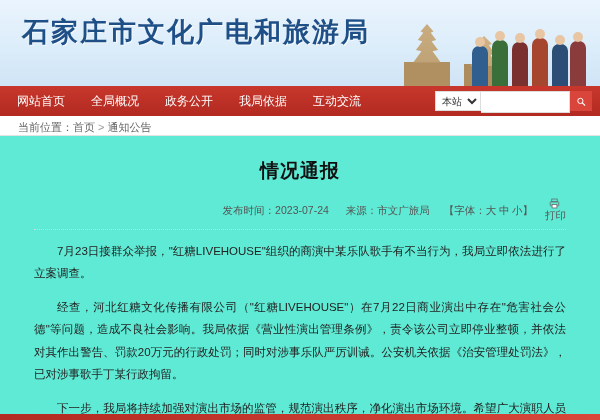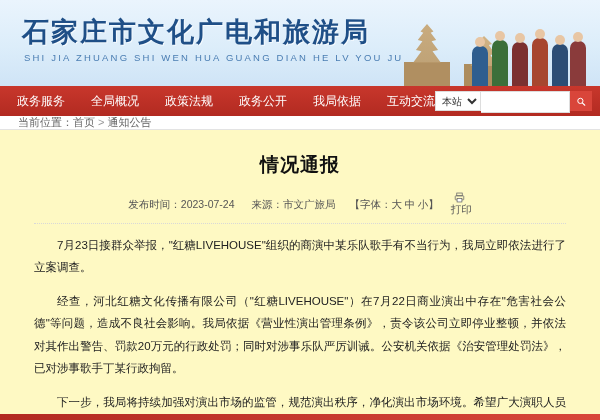--- a/index.html
+++ b/index.html
@@ -10,21 +10,21 @@
     width: 600px;
     height: 420px;
     overflow: hidden;
     font-family: "Liberation Sans", sans-serif;
     background: #ffffff;
   }
   .page {
     position: relative;
     width: 600px;
     height: 420px;
-    background: #fef9c3;
+    background: #5eead4;
   }
 
   
   .banner {
     position: relative;
     height: 86px;
     background: linear-gradient(180deg, #e8f2fb 0%, #dfeefb 40%, #cfe6f8 100%);
     overflow: hidden;
   }
   .banner-sky {
@@ -163,24 +163,24 @@
     background: #d9453a;
     border: none;
     display: flex;
     align-items: center;
     justify-content: center;
     cursor: pointer;
   }
 
   
   .crumb-wrap {
-    height: 14px;
+    height: 20px;
     border-bottom: 1px solid #e3e3e3;
     display: flex;
-    align-items: center;
+    align-items: flex-end;
     padding: 0 18px;
     box-sizing: border-box;
     background: #fff;
   }
   .crumb {
     font-size: 11px;
     color: #666;
   }
   .crumb a {
     color: #666;
@@ -199,21 +199,21 @@
     font-size: 19px;
     font-weight: bold;
     color: #111;
     font-family: "DejaVu Serif", "Liberation Serif", serif;
     margin: 8px 0 14px 0;
     letter-spacing: 1px;
   }
   .meta-row {
     display: flex;
     align-items: center;
-    justify-content: center;
+    justify-content: flex-end;
     border-bottom: 1px dotted #d8d8d8;
     padding-bottom: 6px;
     margin-bottom: 10px;
   }
   .meta-left {
     font-size: 10.5px;
     color: #555;
   }
   .meta-left span { margin-right: 14px; }
   .meta-right {
@@ -280,27 +280,25 @@
           <span class="head"></span>
         </div>
       <div class="fig f5">
           <span class="head"></span>
         </div>
       <div class="fig f6">
           <span class="head"></span>
         </div>
     </div>
     <div class="banner-title">石家庄市文化广电和旅游局</div>
-    <div class="banner-sub">SHI JIA ZHUANG SHI WEN HUA GUANG DIAN HE LV YOU JU</div>
   </div>
 
   <div class="nav">
-    <div class="nav-item">政务服务</div>
+    <div class="nav-item">网站首页</div>
     <div class="nav-item">全局概况</div>
-    <div class="nav-item">政策法规</div>
     <div class="nav-item">政务公开</div>
     <div class="nav-item">我局依据</div>
     <div class="nav-item">互动交流</div>
 
     <div class="nav-search">
       <select>
         <option>本站</option>
       </select>
       <input class="searchbox" type="text" placeholder="" style="">
       <button class="searchbtn">

